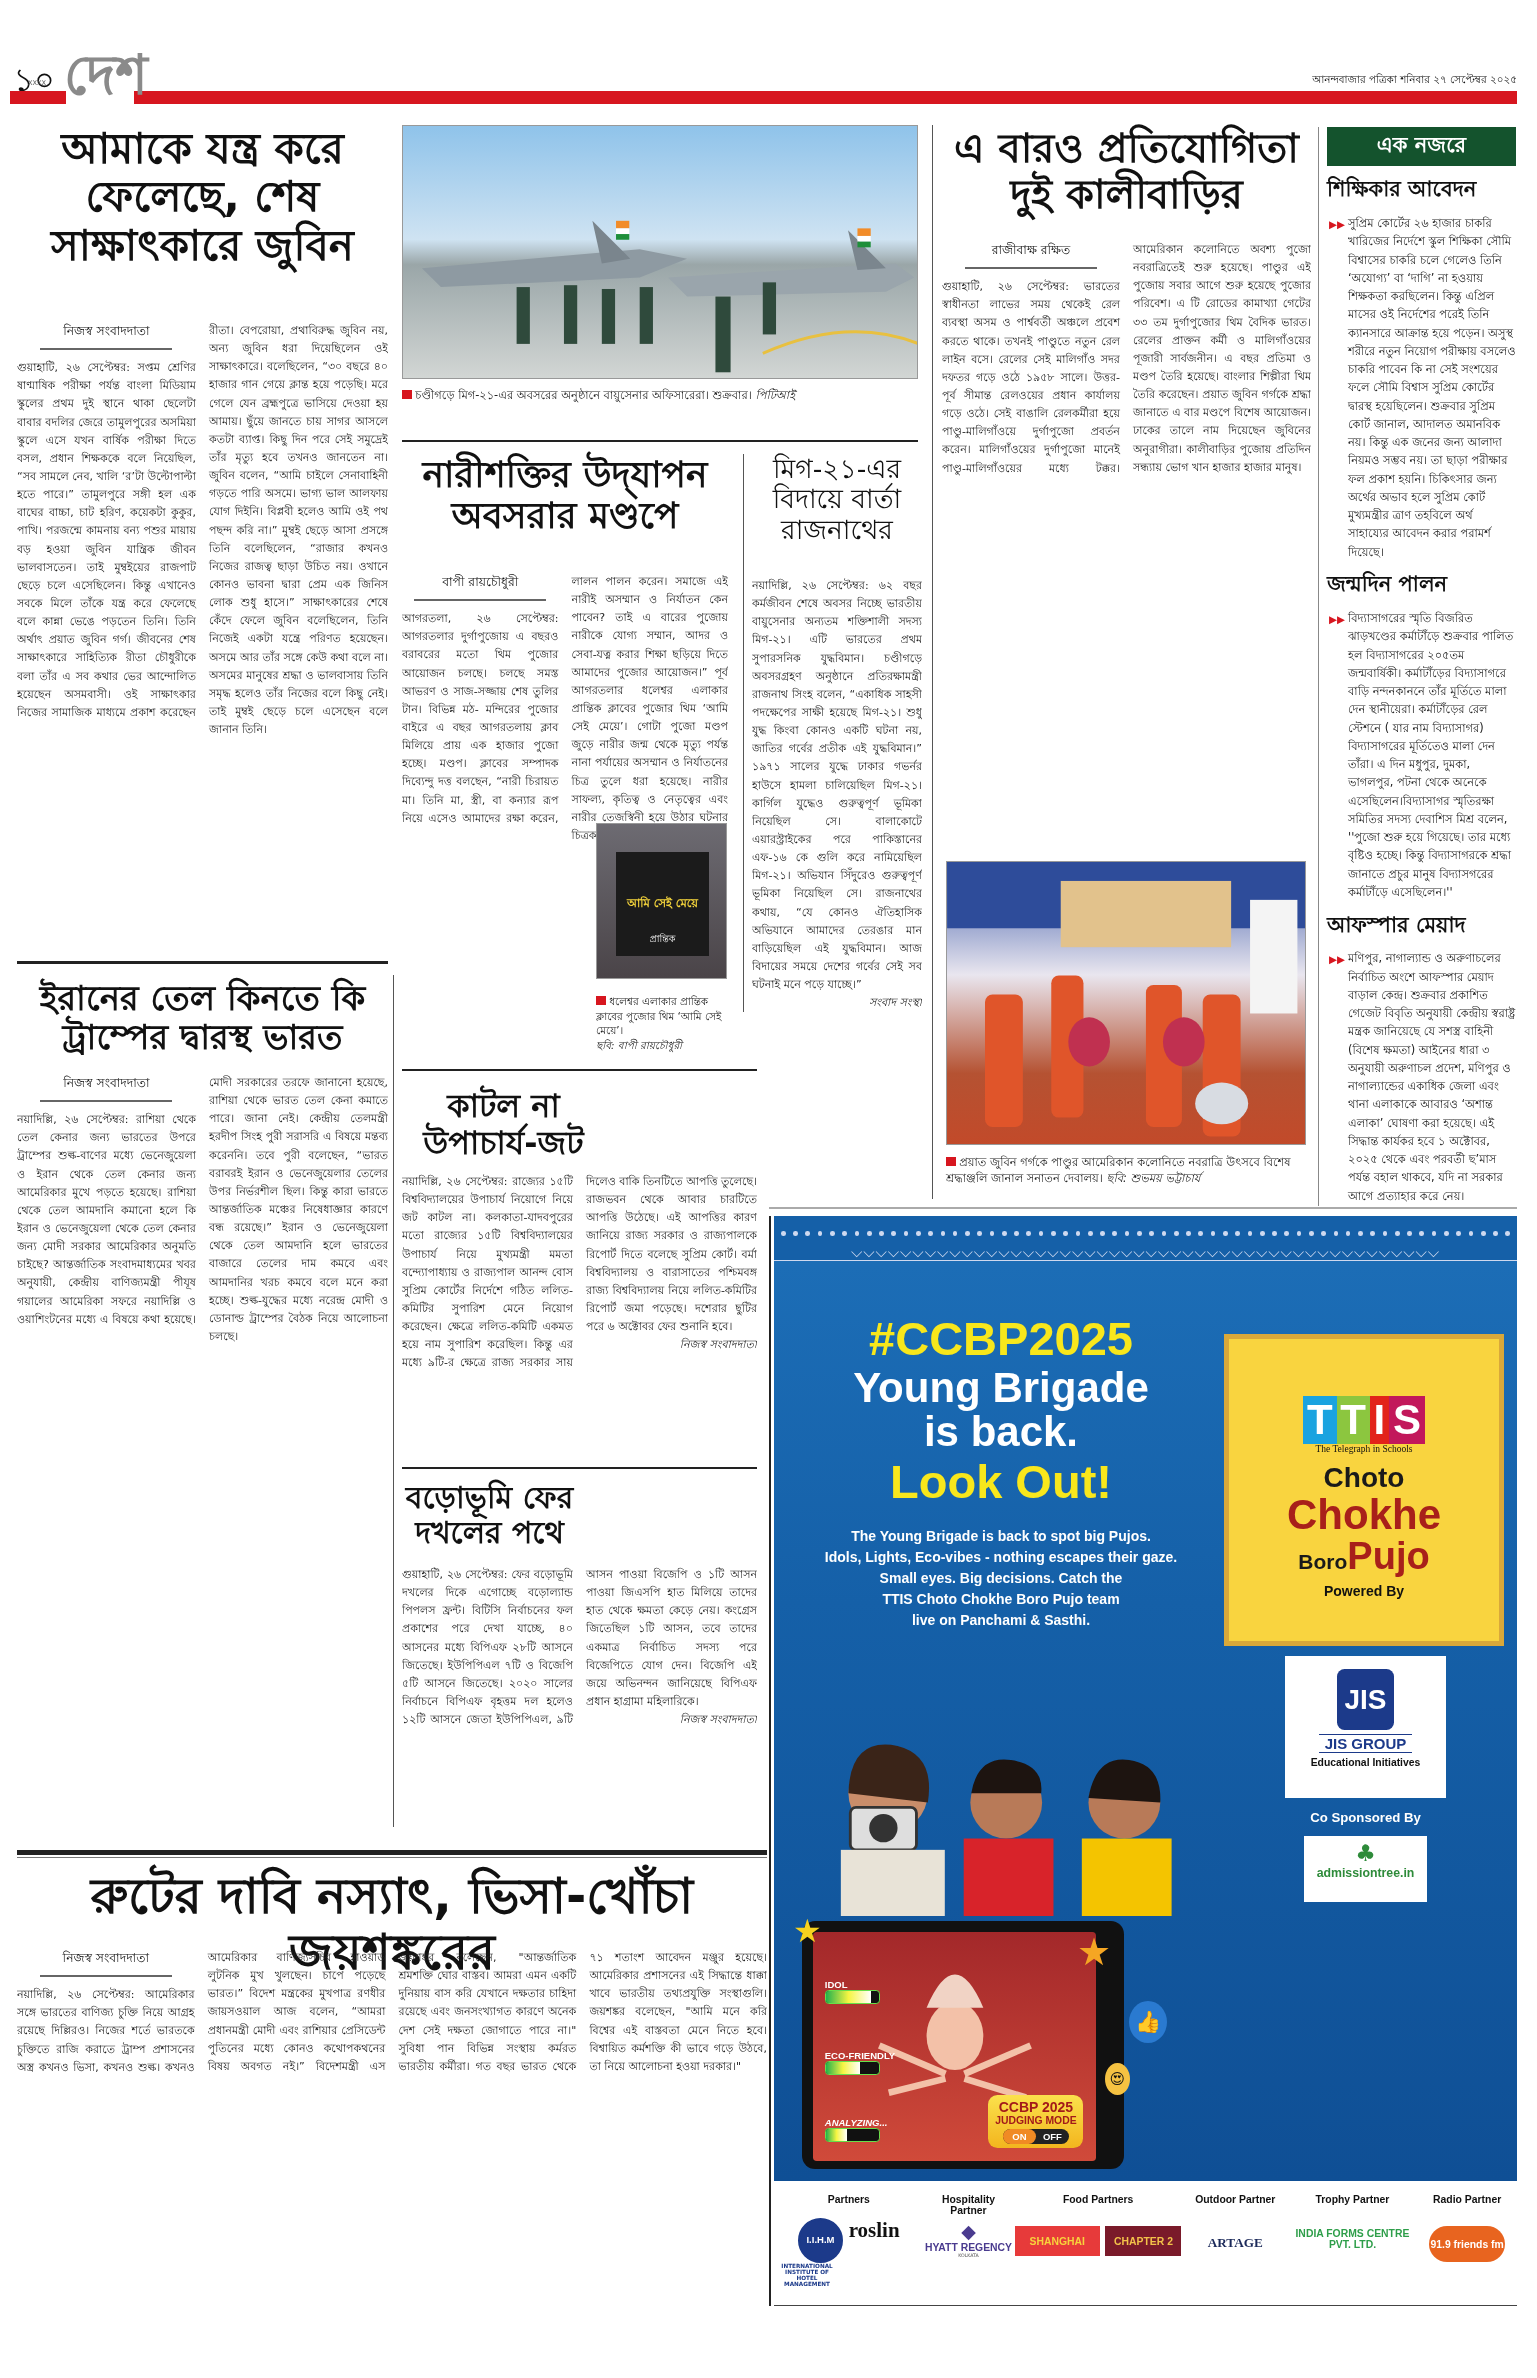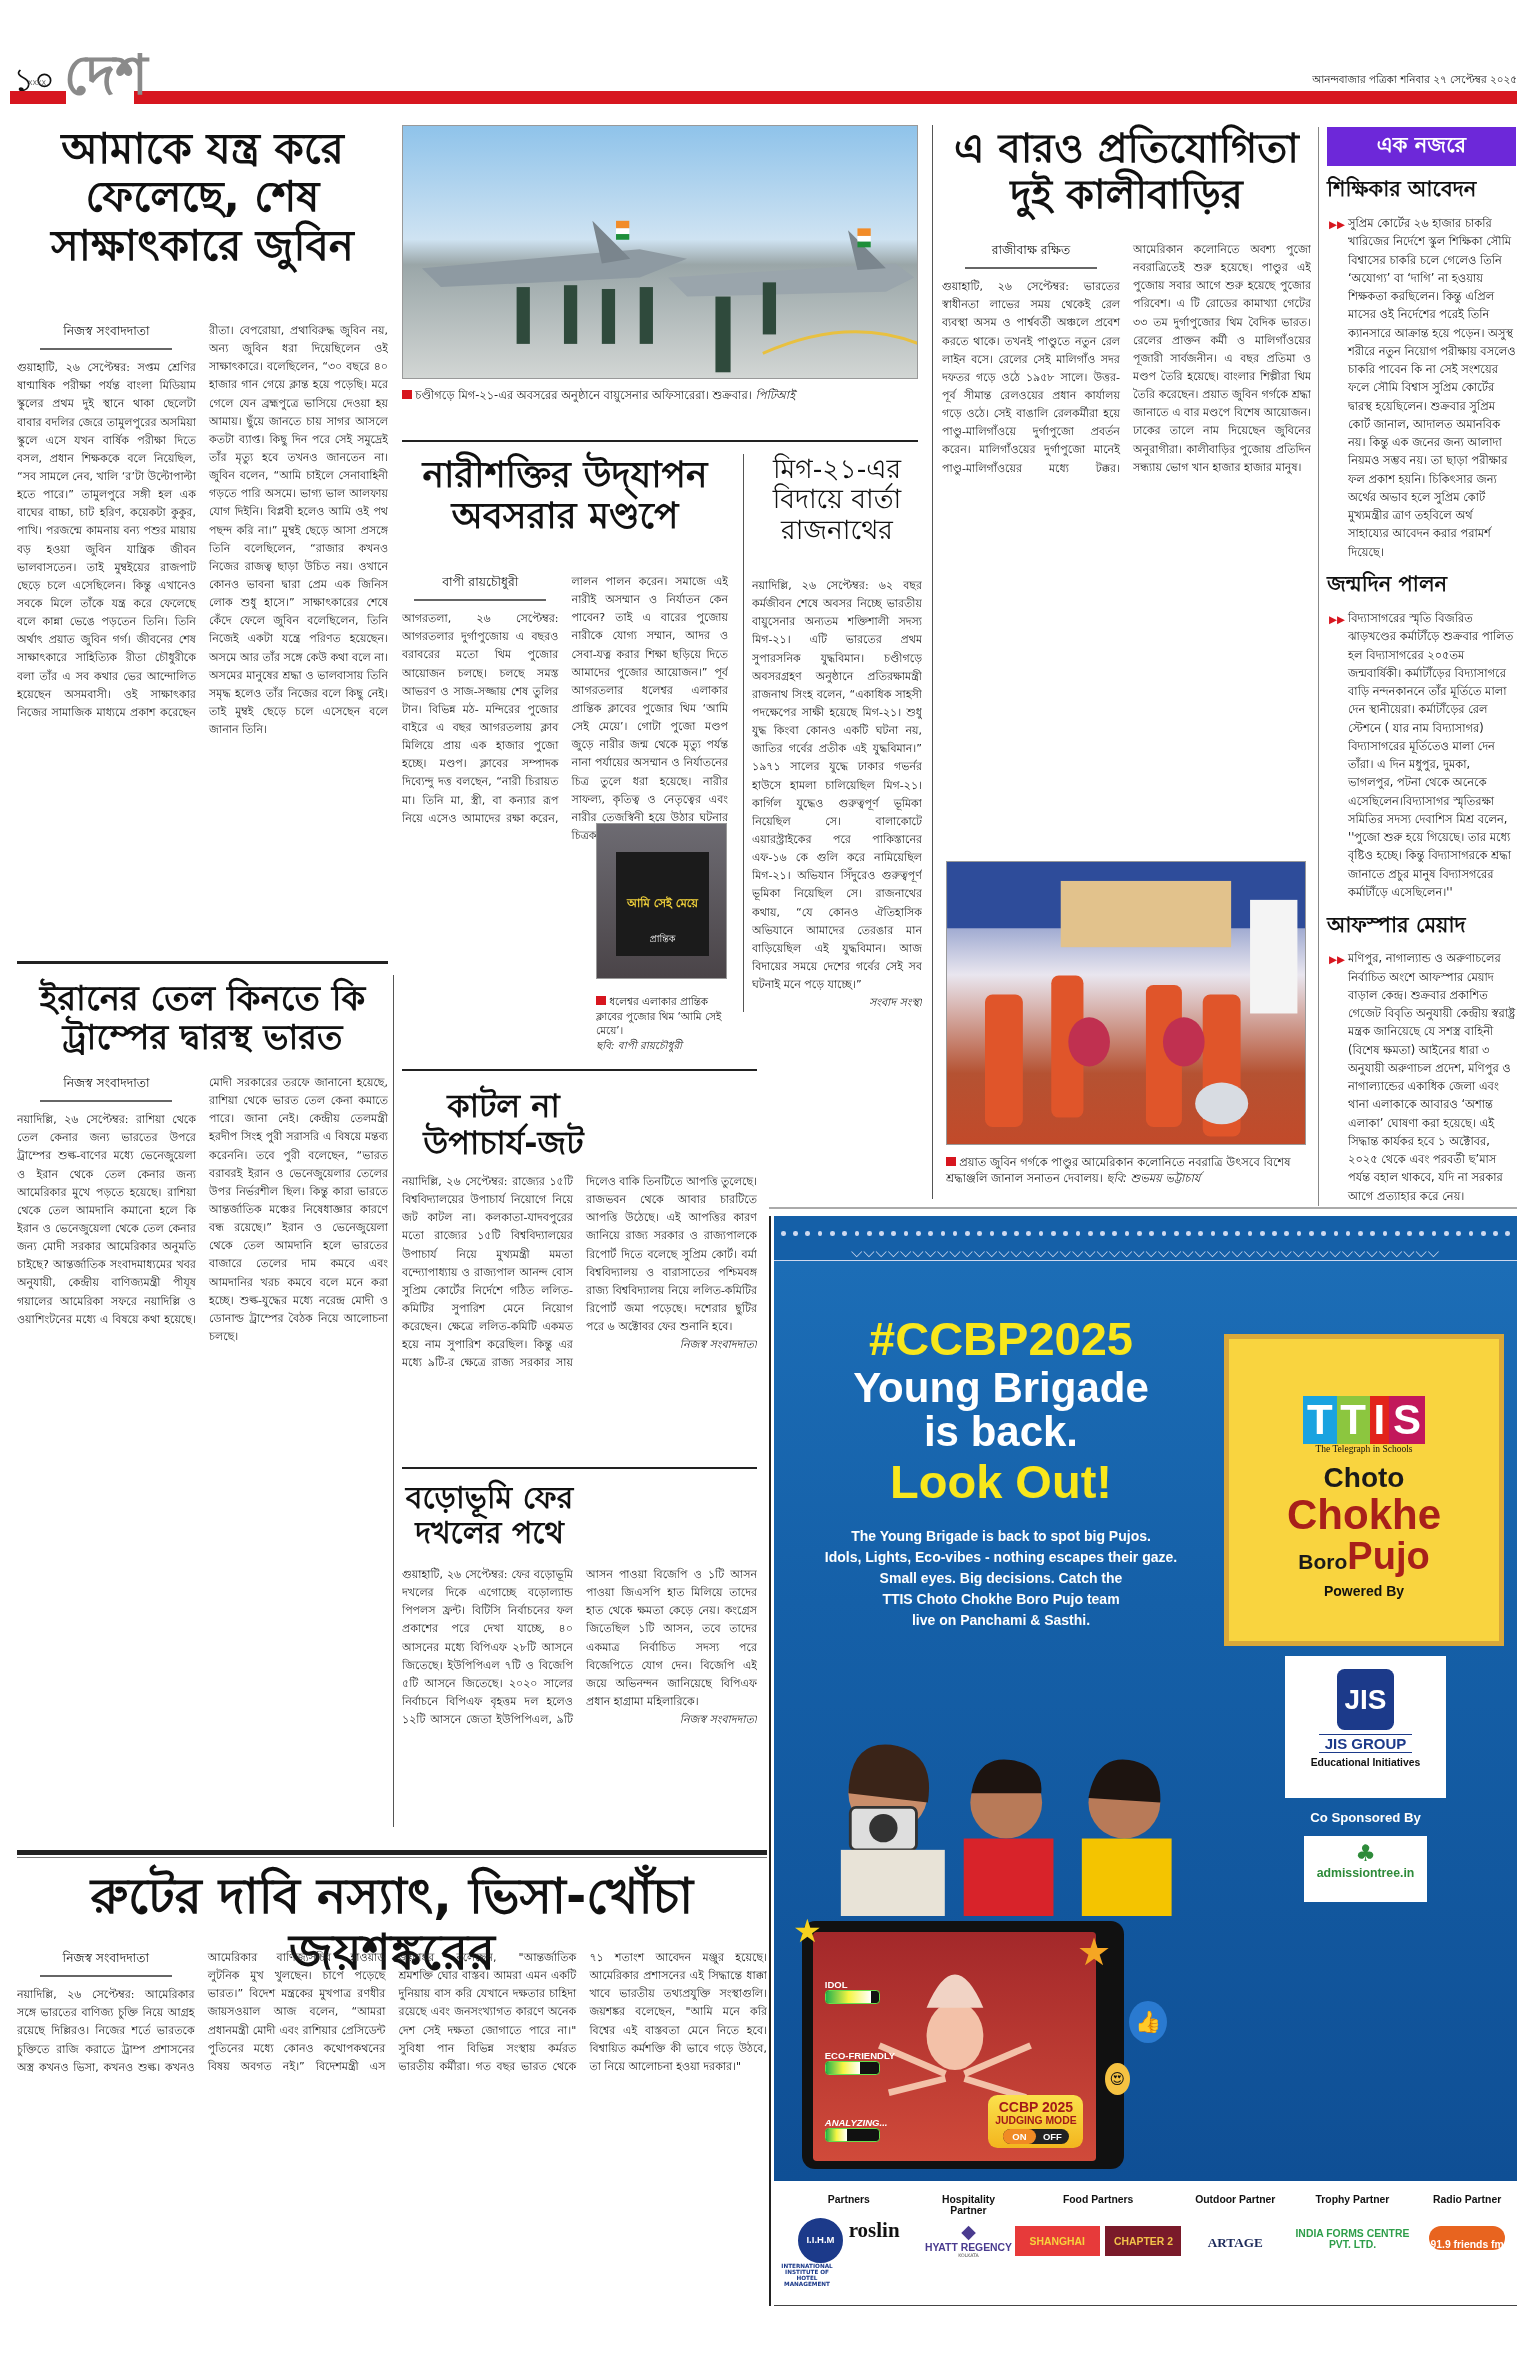--- a/index.html
+++ b/index.html
@@ -142,21 +142,21 @@
     <ellipse cx="290" cy="255" rx="28" ry="22" fill="#d8dce2"></ellipse>
     <rect x="320" y="40" width="50" height="120" fill="#f4f4f4"></rect>
   </svg>
 </div>
 <div class="abs caption" style="left:946px;top:1155px;width:360px;">
   <span class="sq"></span><span>প্রয়াত জুবিন গর্গকে পাণ্ডুর আমেরিকান কলোনিতে নবরাত্রি উৎসবে বিশেষ শ্রদ্ধাঞ্জলি জানাল সনাতন দেবালয়।</span> <i>ছবি: শুভময় ভট্টাচার্য</i>
 </div>
 
 <div class="abs" style="left:1318px;top:127px;width:0.9px;height:1079px;background:#888;"></div>
 <div class="abs" style="left:1327px;top:127px;width:189px;">
-  <div class="sidebar-head" style="background: #6d28d9;">এক নজরে</div>
+  <div class="sidebar-head" style="background: #14532d;">এক নজরে</div>
   <div class="side-title">শিক্ষিকার আবেদন</div>
   <div class="side-text"><span class="arrow">▶▶</span><span>সুপ্রিম কোর্টের ২৬ হাজার চাকরি খারিজের নির্দেশে স্কুল শিক্ষিকা সৌমি বিশ্বাসের চাকরি চলে গেলেও তিনি ‘অযোগ্য’ বা ‘দাগি’ না হওয়ায় শিক্ষকতা করছিলেন। কিন্তু এপ্রিল মাসের ওই নির্দেশের পরেই তিনি ক্যানসারে আক্রান্ত হয়ে পড়েন। অসুস্থ শরীরে নতুন নিয়োগ পরীক্ষায় বসলেও চাকরি পাবেন কি না সেই সংশয়ের ফলে সৌমি বিশ্বাস সুপ্রিম কোর্টের দ্বারস্থ হয়েছিলেন। শুক্রবার সুপ্রিম কোর্ট জানাল, আদালত অমানবিক নয়। কিন্তু এক জনের জন্য আলাদা নিয়মও সম্ভব নয়। তা ছাড়া পরীক্ষার ফল প্রকাশ হয়নি। চিকিৎসার জন্য অর্থের অভাব হলে সুপ্রিম কোর্ট মুখ্যমন্ত্রীর ত্রাণ তহবিলে অর্থ সাহায্যের আবেদন করার পরামর্শ দিয়েছে।</span></div>
   <div class="side-title">জন্মদিন পালন</div>
   <div class="side-text"><span class="arrow">▶▶</span><span>বিদ্যাসাগরের স্মৃতি বিজরিত ঝাড়খণ্ডের কর্মাটাঁড়ে শুক্রবার পালিত হল বিদ্যাসাগরের ২০৫তম জন্মবার্ষিকী। কর্মাটাঁড়ের বিদ্যাসাগরে বাড়ি নন্দনকাননে তাঁর মূর্তিতে মালা দেন স্থানীয়েরা। কর্মাটাঁড়ের রেল স্টেশনে ( যার নাম বিদ্যাসাগর) বিদ্যাসাগরের মূর্তিতেও মালা দেন তাঁরা। এ দিন মধুপুর, দুমকা, ভাগলপুর, পটনা থেকে অনেকে এসেছিলেন।বিদ্যাসাগর স্মৃতিরক্ষা সমিতির সদস্য দেবাশিস মিশ্র বলেন, ''পুজো শুরু হয়ে গিয়েছে। তার মধ্যে বৃষ্টিও হচ্ছে। কিন্তু বিদ্যাসাগরকে শ্রদ্ধা জানাতে প্রচুর মানুষ বিদ্যাসগরের কর্মাটাঁড়ে এসেছিলেন।''</span></div>
   <div class="side-title">আফস্পার মেয়াদ</div>
   <div class="side-text"><span class="arrow">▶▶</span><span>মণিপুর, নাগাল্যান্ড ও অরুণাচলের নির্বাচিত অংশে আফস্পার মেয়াদ বাড়াল কেন্দ্র। শুক্রবার প্রকাশিত গেজেট বিবৃতি অনুযায়ী কেন্দ্রীয় স্বরাষ্ট্র মন্ত্রক জানিয়েছে যে সশস্ত্র বাহিনী (বিশেষ ক্ষমতা) আইনের ধারা ৩ অনুযায়ী অরুণাচল প্রদেশ, মণিপুর ও নাগাল্যান্ডের একাধিক জেলা এবং থানা এলাকাকে আবারও ‘অশান্ত এলাকা’ ঘোষণা করা হয়েছে। এই সিদ্ধান্ত কার্যকর হবে ১ অক্টোবর, ২০২৫ থেকে এবং পরবর্তী ছ’মাস পর্যন্ত বহাল থাকবে, যদি না সরকার আগে প্রত্যাহার করে নেয়।</span></div>
 </div>
 
 <div class="abs" style="left:17px;top:979px;width:371px;">
   <div class="headline" style="font-size:34px;">ইরানের তেল কিনতে কি ট্রাম্পের দ্বারস্থ ভারত</div>
@@ -326,17 +326,17 @@
     <div style="flex:1.05;">
       <div class="partner-title">Outdoor Partner</div>
       <div class="logo-box" style="margin-top:30px;font-size:13.2px;color:#1c2a5a;font-family:'Liberation Serif',serif;">ARTAGE</div>
     </div>
     <div style="flex:1.3;">
       <div class="partner-title">Trophy Partner</div>
       <div class="logo-box" style="margin-top:23px;font-size:10.4px;color:#2e9e4a;padding:0 5.7px;">INDIA FORMS CENTRE PVT. LTD.</div>
     </div>
     <div style="flex:1;">
       <div class="partner-title">Radio Partner</div>
-      <div class="logo-box" style="margin:21px auto 0;width:76px;height:24px;border-radius:19px;background:#e8641f;color:#fff;font-size:10.4px;line-height:38px;">91.9 friends fm</div>
+      <div class="logo-box" style="margin:21px auto 0;width:76px;height:36px;border-radius:19px;background:#e8641f;color:#fff;font-size:10.4px;line-height:38px;">91.9 friends fm</div>
     </div>
   </div>
 </div>
 
 
 </body></html>

